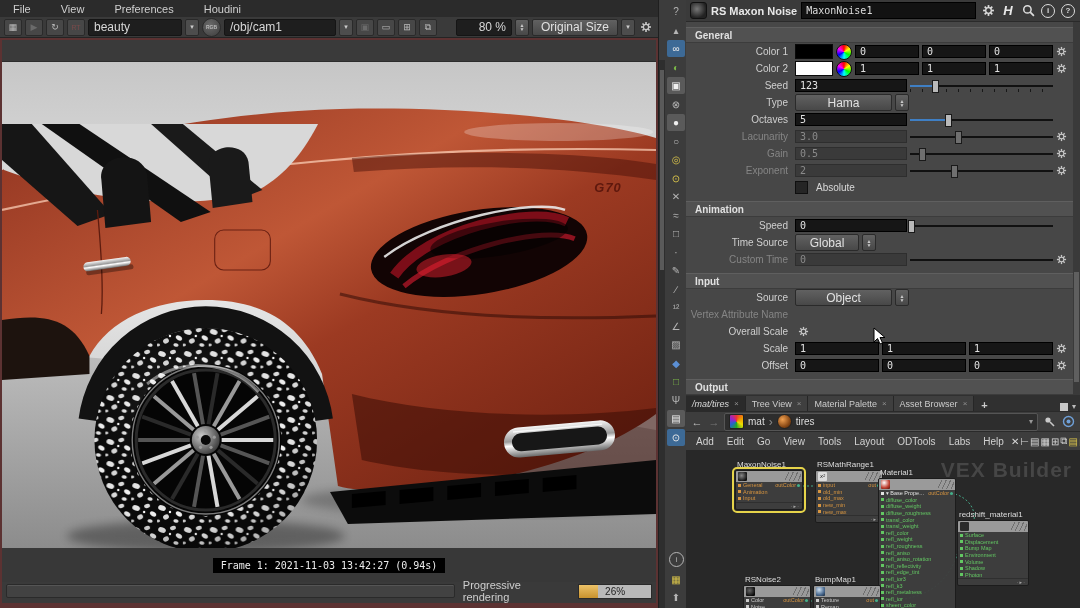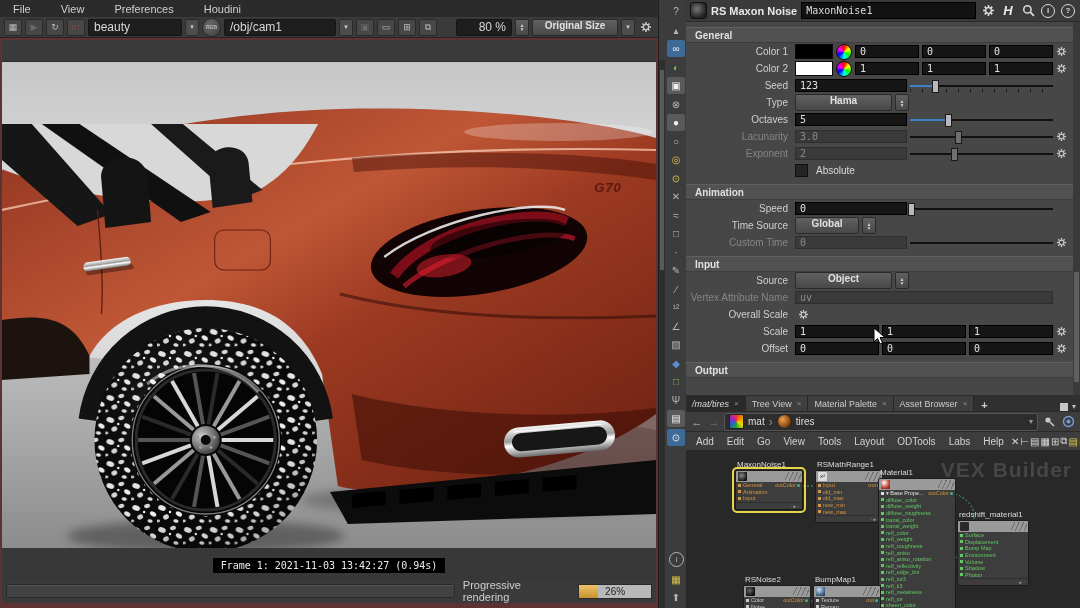--- a/index.html
+++ b/index.html
@@ -78,21 +78,21 @@
      background:conic-gradient(#f00,#ff0,#0f0,#0ff,#00f,#f0f,#f00);border:1px solid #111;}
   .slider{flex:1;position:relative;height:13px;min-width:20px;}
   .strack{position:absolute;left:0;right:0;top:6px;height:2px;background:#111;}
   .sfill{position:absolute;left:0;top:6px;height:2px;background:#3f7fc4;}
   .shandle{position:absolute;top:1px;width:5px;height:11px;background:#b9b9b9;border:1px solid #1a1a1a;}
   .shandle.dis{background:#6f6f6f;}
   .sticks{position:absolute;left:0;right:0;top:10px;height:3px;
      background-image:repeating-linear-gradient(90deg,#181818 0 1px,transparent 1px 12px);}
   .gearw{width:16px;flex:none;display:flex;justify-content:center;}
   .ddrop{height:15px;background:linear-gradient(#616161,#484848);border:1px solid #2a2a2a;border-radius:2px;
-     color:#e0e0e0;font-size:10px;font-weight:bold;display:flex;justify-content:center;flex:none;}
+     color:#e0e0e0;font-size:12px;font-weight:normal;display:flex;align-items:center;justify-content:center;flex:none;}
   .dstep{width:12px;height:15px;background:linear-gradient(#616161,#484848);border:1px solid #2a2a2a;
      border-radius:2px;flex:none;display:flex;flex-direction:column;align-items:center;justify-content:center;
      font-size:5px;color:#ccc;line-height:4px;}
   .chk{width:11px;height:11px;background:#252525;border:1px solid #0f0f0f;flex:none;}
   .chklabel{font-size:10px;color:#d8d8d8;padding-left:5px;}
   #param-scroll{position:absolute;right:0;top:22px;width:7px;height:373px;background:#3a3a3a;}
   #param-scroll .thumb{position:absolute;left:1px;width:5px;top:250px;height:110px;background:#5f5f5f;}
   
   #tabrow{position:absolute;left:0;top:395px;width:394px;height:16px;background:#303030;display:flex;align-items:flex-end;}
   .tab{height:15px;display:flex;align-items:center;gap:5px;padding:0 6px;background:#3f3f3f;
@@ -496,108 +496,126 @@
                 <line x1="6" y1="1" x2="6" y2="11"></line>
                 <line x1="1" y1="6" x2="11" y2="6"></line>
                 <line x1="2.5" y1="2.5" x2="9.5" y2="9.5"></line>
                 <line x1="9.5" y1="2.5" x2="2.5" y2="9.5"></line>
               </g>
               <circle cx="6" cy="6" r="2.5" fill="#474747" stroke="#c6c6c6" stroke-width="1.1"></circle>
             </svg>
           </span>
         </div>
         <div class="prow">
-          <div class="plabel dis">Exponent</div>
-          <div class="pctrl">
-            <div class="pfield dis" style="width: 112px; flex: 0 0 auto;">2</div>
+          <div class="plabel dis">Gain</div>
+          <div class="pctrl">
+            <div class="pfield dis" style="width: 112px; flex: 0 0 auto;">0.5</div>
             <div class="slider">
               <div class="strack"></div>
-              <div class="shandle dis" style="left: calc(30% - 2px);"></div>
+              <div class="shandle dis" style="left: calc(8% - 2px);"></div>
             </div>
           </div>
           <span class="gearw">
             <svg width="11" height="11" viewBox="0 0 12 12">
               <g stroke="#c6c6c6" stroke-width="1.5">
                 <line x1="6" y1="1" x2="6" y2="11"></line>
                 <line x1="1" y1="6" x2="11" y2="6"></line>
                 <line x1="2.5" y1="2.5" x2="9.5" y2="9.5"></line>
                 <line x1="9.5" y1="2.5" x2="2.5" y2="9.5"></line>
               </g>
               <circle cx="6" cy="6" r="2.5" fill="#474747" stroke="#c6c6c6" stroke-width="1.1"></circle>
             </svg>
           </span>
         </div>
         <div class="prow">
-          <div class="plabel"></div>
-          <div class="pctrl">
-            <div class="chk"></div>
-            <span class="chklabel">Absolute</span>
-          </div>
-          <span class="gearw"></span>
-        </div>
-        <div class="sect-head">Animation</div>
-        <div class="prow">
-          <div class="plabel">Speed</div>
-          <div class="pctrl">
-            <div class="pfield" style="width: 112px; flex: 0 0 auto;">0</div>
+          <div class="plabel dis">Exponent</div>
+          <div class="pctrl">
+            <div class="pfield dis" style="width: 112px; flex: 0 0 auto;">2</div>
             <div class="slider">
               <div class="strack"></div>
-              <div class="shandle" style="left: calc(0% - 2px);"></div>
-            </div>
-          </div>
-          <span class="gearw"></span>
-        </div>
-        <div class="prow">
-          <div class="plabel">Time Source</div>
-          <div class="pctrl">
-            <div class="ddrop" style="width: 62px;">Global</div>
-            <div class="dstep">
-              <span>▲</span>
-              <span>▼</span>
-            </div>
-          </div>
-          <span class="gearw"></span>
-        </div>
-        <div class="prow">
-          <div class="plabel dis">Custom Time</div>
-          <div class="pctrl">
-            <div class="pfield dis" style="width: 112px; flex: 0 0 auto;">0</div>
-            <div class="slider">
-              <div class="strack"></div>
+              <div class="shandle dis" style="left: calc(30% - 2px);"></div>
             </div>
           </div>
           <span class="gearw">
             <svg width="11" height="11" viewBox="0 0 12 12">
               <g stroke="#c6c6c6" stroke-width="1.5">
                 <line x1="6" y1="1" x2="6" y2="11"></line>
                 <line x1="1" y1="6" x2="11" y2="6"></line>
                 <line x1="2.5" y1="2.5" x2="9.5" y2="9.5"></line>
                 <line x1="9.5" y1="2.5" x2="2.5" y2="9.5"></line>
               </g>
               <circle cx="6" cy="6" r="2.5" fill="#474747" stroke="#c6c6c6" stroke-width="1.1"></circle>
             </svg>
           </span>
         </div>
+        <div class="prow">
+          <div class="plabel"></div>
+          <div class="pctrl">
+            <div class="chk"></div>
+            <span class="chklabel">Absolute</span>
+          </div>
+          <span class="gearw"></span>
+        </div>
+        <div class="sect-head">Animation</div>
+        <div class="prow">
+          <div class="plabel">Speed</div>
+          <div class="pctrl">
+            <div class="pfield" style="width: 112px; flex: 0 0 auto;">0</div>
+            <div class="slider">
+              <div class="strack"></div>
+              <div class="shandle" style="left: calc(0% - 2px);"></div>
+            </div>
+          </div>
+          <span class="gearw"></span>
+        </div>
+        <div class="prow">
+          <div class="plabel">Time Source</div>
+          <div class="pctrl">
+            <div class="ddrop" style="width: 62px;">Global</div>
+            <div class="dstep">
+              <span>▲</span>
+              <span>▼</span>
+            </div>
+          </div>
+          <span class="gearw"></span>
+        </div>
+        <div class="prow">
+          <div class="plabel dis">Custom Time</div>
+          <div class="pctrl">
+            <div class="pfield dis" style="width: 112px; flex: 0 0 auto;">0</div>
+            <div class="slider">
+              <div class="strack"></div>
+            </div>
+          </div>
+          <span class="gearw">
+            <svg width="11" height="11" viewBox="0 0 12 12">
+              <g stroke="#c6c6c6" stroke-width="1.5">
+                <line x1="6" y1="1" x2="6" y2="11"></line>
+                <line x1="1" y1="6" x2="11" y2="6"></line>
+                <line x1="2.5" y1="2.5" x2="9.5" y2="9.5"></line>
+                <line x1="9.5" y1="2.5" x2="2.5" y2="9.5"></line>
+              </g>
+              <circle cx="6" cy="6" r="2.5" fill="#474747" stroke="#c6c6c6" stroke-width="1.1"></circle>
+            </svg>
+          </span>
+        </div>
         <div class="sect-head">Input</div>
         <div class="prow">
           <div class="plabel">Source</div>
           <div class="pctrl">
             <div class="ddrop" style="width: 95px;">Object</div>
             <div class="dstep">
               <span>▲</span>
               <span>▼</span>
             </div>
           </div>
           <span class="gearw"></span>
         </div>
         <div class="prow">
           <div class="plabel dis">Vertex Attribute Name</div>
-          <div class="pctrl">
-            <div class="pfield dis" style="flex: 1 1 0%;">uv</div>
-          </div>
           <span class="gearw"></span>
         </div>
         <div class="prow">
           <div class="plabel">Overall Scale</div>
           <span class="gearw">
             <svg width="11" height="11" viewBox="0 0 12 12">
               <g stroke="#c6c6c6" stroke-width="1.5">
                 <line x1="6" y1="1" x2="6" y2="11"></line>
                 <line x1="1" y1="6" x2="11" y2="6"></line>
                 <line x1="2.5" y1="2.5" x2="9.5" y2="9.5"></line>

